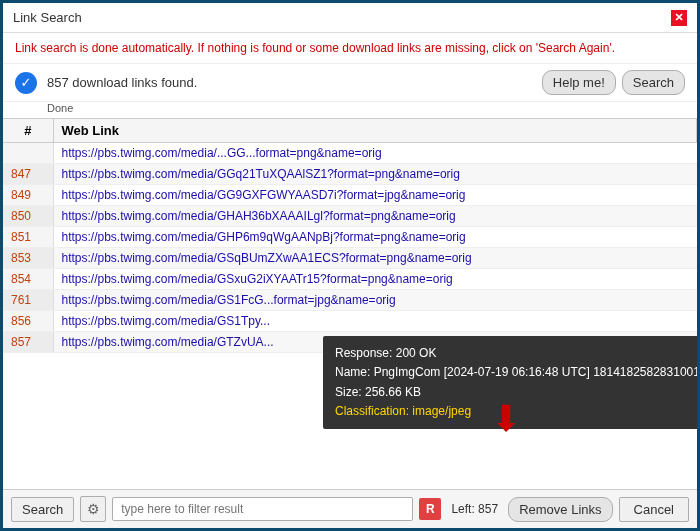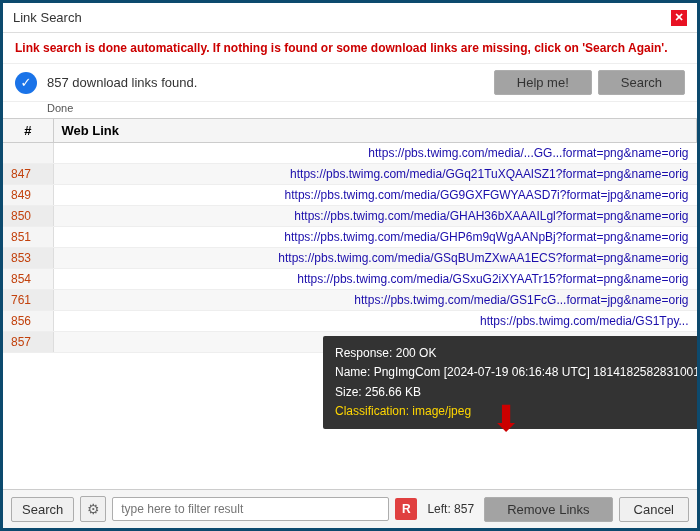--- a/index.html
+++ b/index.html
@@ -49,21 +49,20 @@
       color: white;
       font-size: 11px;
       font-weight: bold;
     }
     .info-bar {
       background: #fff;
       padding: 8px 12px;
       font-size: 12px;
       color: #c00;
       border-bottom: 1px solid #eee;
-      font-weight: bold;
     }
     .status-bar {
       display: flex;
       align-items: center;
       padding: 6px 12px;
       gap: 10px;
       border-bottom: 1px solid #eee;
     }
     .status-icon {
       width: 22px;
@@ -80,27 +79,27 @@
     .status-text {
       font-size: 13px;
       color: #333;
       flex: 1;
     }
     .status-buttons {
       display: flex;
       gap: 6px;
     }
     .btn {
-      padding: 4px 22px;
-      border: 1px solid #adadad;
-      background: #a3a3a3;
-      cursor: pointer;
-      font-size: 13px;
-      color: #333;
-      border-radius: 2px;
+      padding: 4px 10px;
+      border: 1px solid #adadad;
+      background: #e5e5e5;
+      cursor: pointer;
+      font-size: 13px;
+      color: #333;
+      border-radius: 10px;
     }
     .done-label {
       font-size: 11px;
       color: #555;
       padding: 0 12px 4px 44px;
     }
     .table-container {
       flex: 1;
       overflow-y: auto;
       border-top: 1px solid #ccc;
@@ -123,21 +122,20 @@
     }
     table th:first-child {
       width: 50px;
       text-align: center;
     }
     table td {
       padding: 3px 8px;
       border-bottom: 1px solid #eee;
       color: #1a0dab;
       font-size: 12px;
-      text-align: right;
     }
     table td:first-child {
       text-align: left;
       color: #c2410c;
       font-size: 12px;
       background: #f9f9f9;
       border-right: 1px solid #ddd;
     }
     table tr:nth-child(odd) td { background: #fff; }
     table tr:nth-child(even) td { background: #f7f7f7; }

